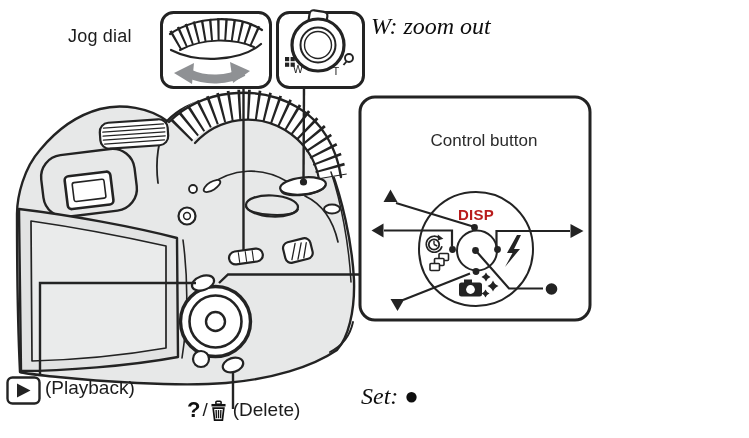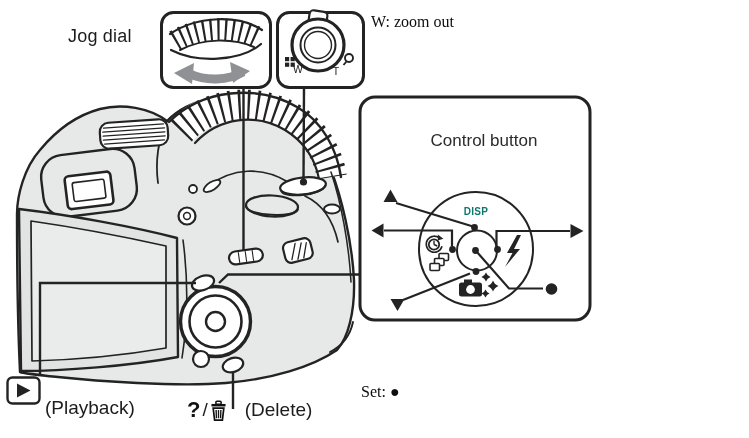--- a/index.html
+++ b/index.html
@@ -3,36 +3,36 @@
 <meta charset="utf-8">
 <style>
   html,body{margin:0;padding:0;background:#fff;}
   #stage{
     position:relative;width:749px;height:438px;background:#ffffff;
     font-family:"Liberation Sans","DejaVu Sans",sans-serif;color:#1c1c1c;overflow:hidden;
   }
   #artwork{position:absolute;left:0;top:0;}
   .lbl{position:absolute;white-space:nowrap;}
   .sans18{font-size:18px;letter-spacing:.2px;}
-  .serif19{font-family:"Liberation Serif","DejaVu Serif",serif;font-size:16px;color:#0e0e0e;}
+  .serif19{font-family:"Liberation Serif","DejaVu Serif",serif;font-size:24px;color:#0e0e0e;font-style:italic;}
   #jog-dial-label{left:68px;top:26px;}
   #wt-line1{left:371px;top:13px;}
   #wt-line2{left:371px;top:51px;}
   #control-title{left:360px;top:131px;width:248px;text-align:center;font-size:17px;color:#2b2b2b;}
-  #disp-label{left:448px;top:206px;width:56px;text-align:center;font-size:10px;font-weight:bold;color:#0f766e;letter-spacing:.3px;}
+  #disp-label{left:448px;top:206px;width:56px;text-align:center;font-size:15px;font-weight:bold;color:#b91c1c;letter-spacing:.3px;}
   #w-mark{left:291px;top:63px;width:14px;text-align:center;font-size:10.5px;color:#222;}
   #t-mark{left:329px;top:65px;width:14px;text-align:center;font-size:10.5px;color:#222;}
   #select-line1{left:361px;top:328px;}
   #select-line2{left:453px;top:354px;}
   #set-line{left:361px;top:383px;}
-  #playback-label{left:45px;top:377px;font-size:19px;margin-top:20px;}
+  #playback-label{left:45px;top:377px;font-size:19px;}
   #delete-line{left:187px;top:398px;display:flex;align-items:flex-start;}
   #delete-line .q{font-size:22px;font-weight:bold;line-height:24px;color:#111;}
   #delete-line .sl{font-size:19px;line-height:24px;margin:0 1px 0 2px;}
-  #delete-line .dl{font-size:19px;line-height:24px;margin-left:17px;}
+  #delete-line .dl{font-size:19px;line-height:24px;margin-left:5px;}
   #delete-line svg{margin-top:2px;}
 </style>
 </head>
 <body>
 
 <div id="stage">
 
 <svg id="artwork" width="749" height="438" viewBox="0 0 749 438">
 
   <g stroke-linejoin="round" stroke-linecap="round">

